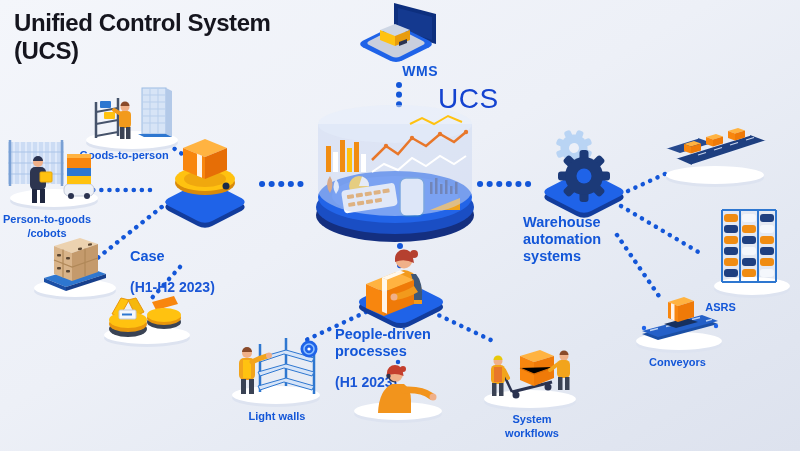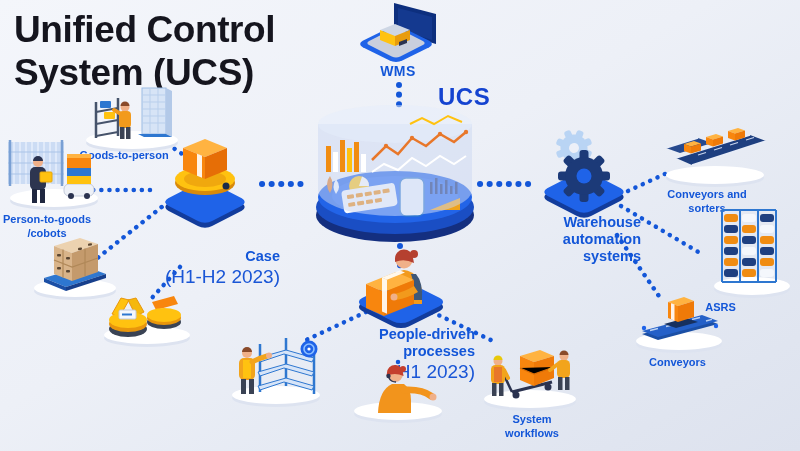--- a/index.html
+++ b/index.html
@@ -4,28 +4,28 @@
 <style>
   * { margin:0; padding:0; box-sizing:border-box; }
   html,body { width:800px; }
   body { font-family:"Liberation Sans", sans-serif; background:#e7ebf4; }
   .canvas {
     position:relative; width:800px; height:451px; overflow:hidden;
     background:linear-gradient(150deg,#f4f6fb 0%, #edf0f7 45%, #e3e8f2 75%, #dde2ee 100%);
   }
   .abs { position:absolute; }
   .title {
-    font-size:37px; font-weight:800; color:#15151e; line-height:1.16; letter-spacing:-0.4px;
+    font-size:24px; font-weight:800; color:#15151e; line-height:1.16; letter-spacing:-0.4px;
   }
-  .ucs-big { font-size:24px; font-weight:700; color:#1443d0; letter-spacing:0.5px; }
+  .ucs-big { font-size:28px; font-weight:400; color:#1443d0; letter-spacing:0.5px; }
   .sat-label { color:#1356d8; font-weight:700; font-size:11px; text-align:center; line-height:1.3; }
-  .hub-block { text-align:right; }
+  .hub-block { text-align:left; }
   .hub-label { color:#1356d8; font-weight:800; font-size:14.5px; line-height:1.18; }
-  .hub-sub { color:#1a56d6; font-weight:400; font-size:19px; margin-top:1px; }
-  .wms-label { color:#1356d8; font-weight:800; font-size:14px; text-align:center; letter-spacing:0.5px; }
+  .hub-sub { color:#1a56d6; font-weight:700; font-size:14px; margin-top:14px; }
+  .wms-label { color:#1356d8; font-weight:800; font-size:14px; text-align:right; letter-spacing:0.5px; }
   svg { display:block; }
 </style>
 </head>
 <body>
 
 <div class="canvas">
 
   <svg class="abs" style="left:0;top:0" width="800" height="451" viewBox="0 0 800 451">
     <g stroke="#1356d8" stroke-linecap="round" fill="none">
       <g stroke-width="6" stroke-dasharray="0.1 9.5">
@@ -209,21 +209,21 @@
     <path d="M57,13 a9,9 0 0 1 18,-1 l1,5 q-10,-5 -19,-1 Z" fill="#b5402f"></path>
     <circle cx="76" cy="8" r="4" fill="#b5402f"></circle>
     <path d="M28,38 L58,26 76,34 46,46 Z" fill="#ffb341"></path>
     <path d="M28,38 L28,62 46,70 46,46 Z" fill="#f8860e"></path>
     <path d="M76,34 L76,58 46,70 46,46 Z" fill="#ef7a08"></path>
     <path d="M44,31.6 L62,24.4 67,26.6 49,33.8 Z" fill="#ffffff" opacity="0.9"></path>
     <path d="M49,33.8 L49,67.7 44,65.6 44,31.6 Z" fill="#ffffff" opacity="0.9"></path>
     <path d="M76,40 Q66,46 56,48 L58,54 Q70,52 80,46 Z" fill="#f29a1c"></path>
     <circle cx="56" cy="51" r="3.5" fill="#f0b089"></circle>
   </svg>
-  <div class="abs hub-block" style="left:345px;top:326px;width:130px">
+  <div class="abs hub-block" style="left:335px;top:326px;width:130px">
     <div class="hub-label">People-driven processes</div>
     <div class="hub-sub">(H1 2023)</div>
   </div>
 
   <svg class="abs" style="left:78px;top:82px" width="108" height="70" viewBox="0 0 108 70">
     <ellipse cx="54" cy="61" rx="46" ry="9" fill="#dde3f0"></ellipse>
     <ellipse cx="54" cy="58" rx="46" ry="9" fill="#ffffff"></ellipse>
     <path d="M64,6 L88,6 94,9 70,9 Z" fill="#eef4fc"></path>
     <rect x="64" y="6" width="24" height="46" fill="#d7e4f6" stroke="#9cbbe4" stroke-width="1"></rect>
     <path d="M64,13 h24 M64,20 h24 M64,27 h24 M64,34 h24 M64,41 h24 M72,6 v46 M80,6 v46" stroke="#b9cfec" stroke-width="1"></path>
@@ -317,20 +317,21 @@
     <circle cx="83" cy="17" r="1.6" fill="#ffffff"></circle>
     <circle cx="21" cy="21" r="5" fill="#f0b089"></circle>
     <path d="M16,20 a5,5 0 0 1 10,0 Z" fill="#8a4a2a"></path>
     <rect x="13" y="26" width="16" height="22" rx="5" fill="#f2a41c"></rect>
     <path d="M17,28 h8 v18 h-8 Z" fill="#ffc210"></path>
     <path d="M26,30 Q34,26 41,24" stroke="#f2a41c" stroke-width="5" stroke-linecap="round" fill="none"></path>
     <circle cx="43" cy="23.5" r="3" fill="#f0b089"></circle>
     <rect x="15" y="47" width="5" height="15" fill="#3a4254"></rect>
     <rect x="23" y="47" width="5" height="15" fill="#3a4254"></rect>
   </svg>
+  <div class="abs sat-label" style="left:222px;top:409px;width:110px">Light walls</div>
 
   <svg class="abs" style="left:348px;top:360px" width="100" height="64" viewBox="0 0 100 64">
     <ellipse cx="50" cy="54" rx="44" ry="9" fill="#dde3f0"></ellipse>
     <ellipse cx="50" cy="51" rx="44" ry="9" fill="#ffffff"></ellipse>
     <path d="M30,53 Q31,30 44,24 L56,24 Q63,29 63,40 L63,53 Z" fill="#f2941c"></path>
     <path d="M56,30 Q74,29 83,36" stroke="#f2941c" stroke-width="7" stroke-linecap="round" fill="none"></path>
     <circle cx="85" cy="37" r="3.5" fill="#f0b089"></circle>
     <circle cx="47" cy="14" r="8" fill="#f0b089"></circle>
     <path d="M39,13 a8,8 0 0 1 16,0 l0.6,3 q-9,-4 -17.2,0 Z" fill="#c43f2e"></path>
     <circle cx="55" cy="9" r="3" fill="#c43f2e"></circle>
@@ -379,21 +380,20 @@
       <path d="M26,20 v7 l7,2.5 v-7 Z" fill="#f8860e"></path>
       <path d="M43,19.5 v7 l-10,3 v-7 Z" fill="#ef7a08"></path>
       <path d="M48,13 l10,-3 7,2.5 -10,3 Z" fill="#ffb341"></path>
       <path d="M48,13 v7 l7,2.5 v-7 Z" fill="#f8860e"></path>
       <path d="M65,12.5 v7 l-10,3 v-7 Z" fill="#ef7a08"></path>
       <path d="M70,7 l10,-3 7,2.5 -10,3 Z" fill="#ffb341"></path>
       <path d="M70,7 v7 l7,2.5 v-7 Z" fill="#f8860e"></path>
       <path d="M87,6.5 v7 l-10,3 v-7 Z" fill="#ef7a08"></path>
     </g>
   </svg>
-  <div class="abs sat-label" style="left:667px;top:187px;width:80px">Conveyors and sorters</div>
 
   <svg class="abs" style="left:708px;top:204px" width="88" height="96" viewBox="0 0 88 96">
     <ellipse cx="44" cy="85" rx="38" ry="9" fill="#dde3f0"></ellipse>
     <ellipse cx="44" cy="82" rx="38" ry="9" fill="#ffffff"></ellipse>
     <path d="M14,6 V78 M32,6 V78 M50,6 V78 M68,6 V78 M14,6 H68 M14,78 H68" stroke="#2e77d0" stroke-width="2"></path>
     <g>
       <rect x="16" y="10" width="14" height="8" rx="3" fill="#f08c12"></rect>
       <rect x="34" y="10" width="14" height="8" rx="3" fill="#f4f7fc"></rect>
       <rect x="52" y="10" width="14" height="8" rx="3" fill="#1e3f80"></rect>
       <rect x="16" y="21" width="14" height="8" rx="3" fill="#1e3f80"></rect>

